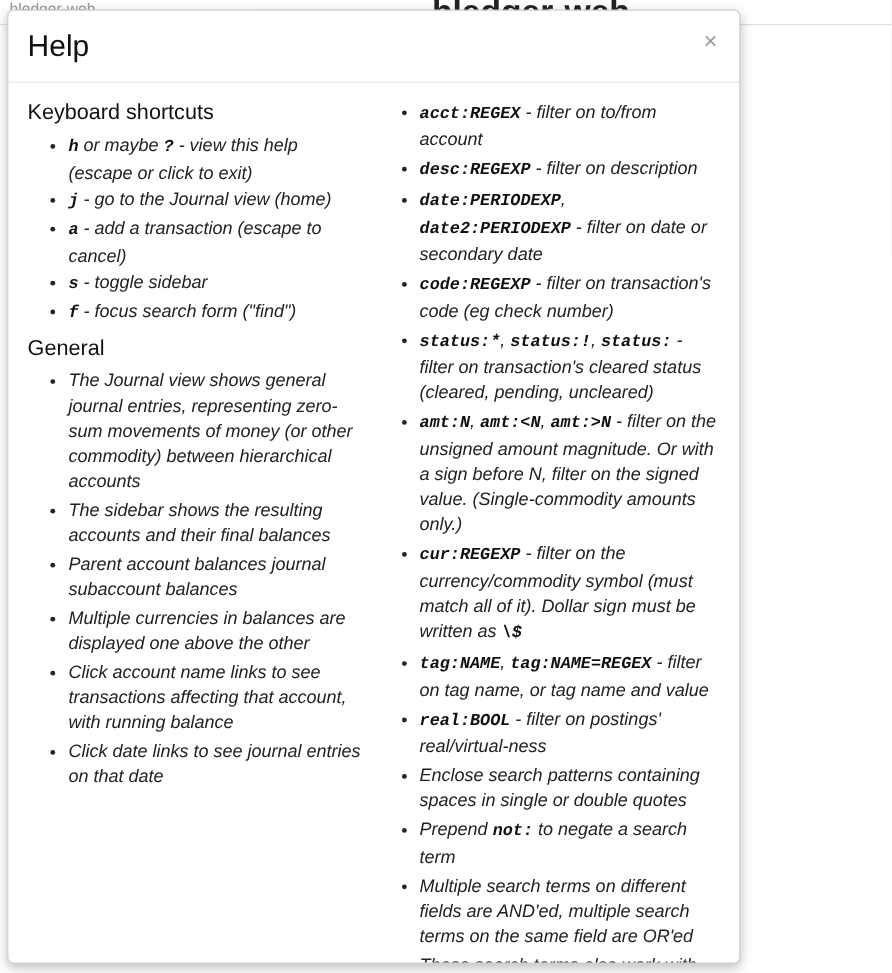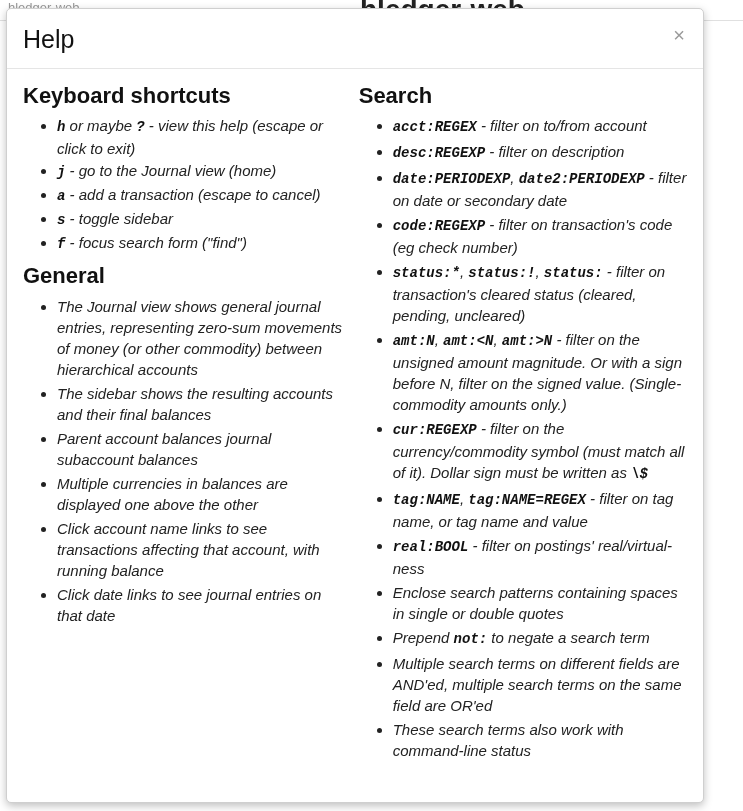--- a/index.html
+++ b/index.html
@@ -43,21 +43,21 @@
     top: 20px;
     height: 1px;
     background: #e0e0e0;
   }
 
   
   .modal {
     position: absolute;
     left: 6px;
     top: 8px;
-    width: 698px;
+    width: 611px;
     height: 795px;
     background: #ffffff;
     border: 1px solid #cfcfcf;
     border-radius: 5px;
     box-shadow: 0 3px 9px rgba(0,0,0,0.25);
     box-sizing: border-box;
     overflow: hidden;
   }
   .modal-header {
     position: relative;
@@ -99,22 +99,22 @@
   }
   .col-left {
     width: 355px;
     padding-right: 14px;
   }
   .col-right {
     width: 348px;
   }
 
   h4.section {
-    font-size: 22px;
-    font-weight: bold;
+    font-size: 18px;
+    font-weight: normal;
     color: #111;
     margin: 8px 0 6px 0;
     line-height: 1.2;
   }
   h4.section.first { margin-top: 0; }
 
   ul.help-list {
     list-style: disc;
     margin: 0 0 2px 0;
     padding-left: 34px;
@@ -170,21 +170,20 @@
         <li>Parent account balances journal subaccount balances</li>
         <li>Multiple currencies in balances are displayed one above the other</li>
         <li>Click account name links to see transactions affecting that account, with running balance</li>
         <li>Click date links to see journal entries on that date</li>
       </ul>
 
     </div>
 
     <div class="col col-right">
 
-      <h4 class="section first">Search</h4>
       <ul class="help-list">
         <li><code>acct:REGEX</code> - filter on to/from account</li>
         <li><code>desc:REGEXP</code> - filter on description</li>
         <li><code>date:PERIODEXP</code>, <code>date2:PERIODEXP</code> - filter on date or secondary date</li>
         <li><code>code:REGEXP</code> - filter on transaction's code (eg check number)</li>
         <li><code>status:*</code>, <code>status:!</code>, <code>status:</code> - filter on transaction's cleared status (cleared, pending, uncleared)</li>
         <li><code>amt:N</code>, <code>amt:&lt;N</code>, <code>amt:&gt;N</code> - filter on the unsigned amount magnitude. Or with a sign before N, filter on the signed value. (Single-commodity amounts only.)</li>
         <li><code>cur:REGEXP</code> - filter on the currency/commodity symbol (must match all of it). Dollar sign must be written as <code>\$</code></li>
         <li><code>tag:NAME</code>, <code>tag:NAME=REGEX</code> - filter on tag name, or tag name and value</li>
         <li><code>real:BOOL</code> - filter on postings' real/virtual-ness</li>

